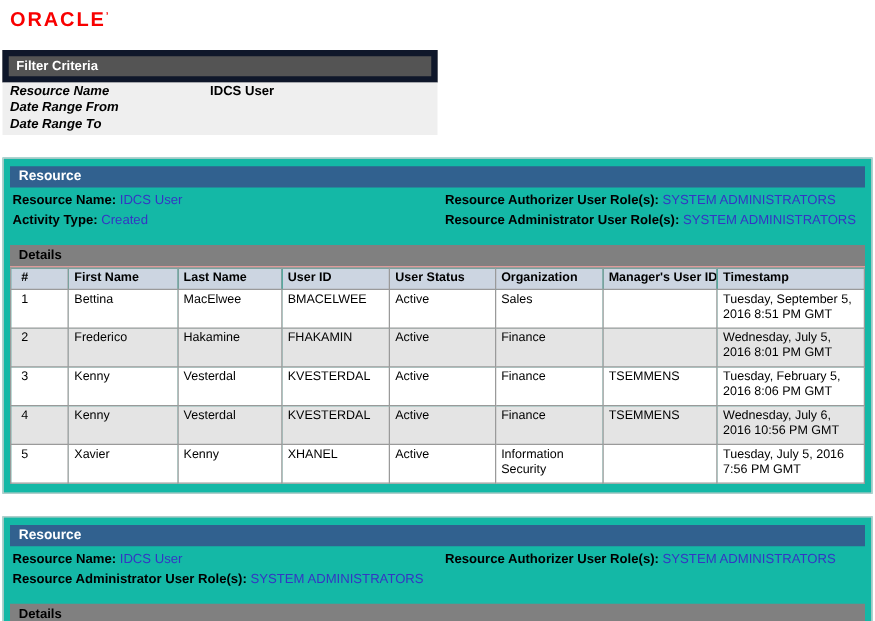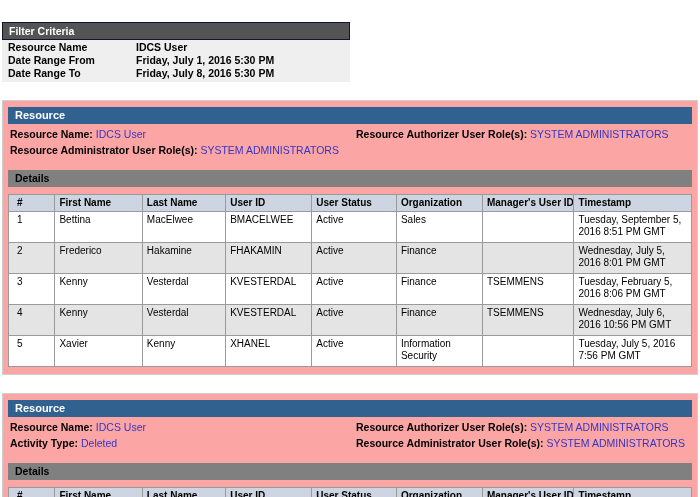--- a/index.html
+++ b/index.html
@@ -21,33 +21,33 @@
     font-family:"Liberation Sans","DejaVu Sans",sans-serif;color:#000;
   }
   .page{padding:0 2px;}
   .topbar{display:flex;justify-content:space-between;align-items:flex-start;padding:7px 8px 0 6px;}
   .page-title{font-size:13.5px;font-weight:bold;margin:0;}
   .logo{color:var(--oracle-red);font-size:16px;font-weight:bold;letter-spacing:1.5px;line-height:1;padding-top:2px;white-space:nowrap;}
   .logo .logo-mark{font-size:8px;vertical-align:top;letter-spacing:0;}
 
   
   .filter{width:348px;margin:15px 0 0 0;}
-  .filter-header{background:var(--filter-bar);color:#fff;font-size:10.5px;font-weight:bold;padding:2px 6px;border:1px solid #0f172a;}
+  .filter-header{background:var(--filter-bar);color:#fff;font-size:10.5px;font-weight:bold;padding:2px 6px;border:5px solid #0f172a;}
   .filter-rows{background:var(--filter-bg);padding:1px 0 2px 0;}
   .filter-row{display:flex;font-size:10.5px;font-weight:bold;line-height:13px;padding:0 6px;}
-  .filter-label{width:128px;flex:0 0 auto;}
+  .filter-label{width:160px;flex:0 0 auto;font-style:italic;}
   .filter-value{flex:1;}
 
   
-  .section{border:1px solid var(--section-border);background:#fca5a5;margin:18px 0 0 0;padding:6px 5px 7px 5px;}
+  .section{border:1px solid var(--section-border);background:#14b8a6;margin:18px 0 0 0;padding:6px 5px 7px 5px;}
   .resource-bar{background:var(--resource-bar);color:#fff;font-size:11px;font-weight:bold;padding:2px 7px;line-height:13px;}
   .info-grid{display:grid;grid-template-columns:346px 1fr;font-size:10.5px;line-height:16px;padding:2px 0 6px 2px;}
   .info-cell .lbl{font-weight:bold;margin-top:28px;}
   .info-cell .val{color:var(--link-blue);}
-  .details-bar{background:var(--details-bar);color:#000;font-size:10.5px;font-weight:bold;padding:2px 7px;line-height:13px;margin-top:6px;border-bottom:7px solid #fca5a5;}
+  .details-bar{background:var(--details-bar);color:#000;font-size:10.5px;font-weight:bold;padding:2px 7px;line-height:13px;margin-top:6px;border-bottom:1px solid #fca5a5;}
   table.details{width:100%;border-collapse:collapse;table-layout:fixed;font-size:10px;}
   table.details th{
     background:var(--header-row);font-weight:bold;text-align:left;
     padding:2px 4px;border:1px solid var(--table-border);line-height:12px;white-space:nowrap;overflow:hidden;
   }
   table.details td{
     padding:2px 4px 4px 4px;border:1px solid var(--table-border);vertical-align:top;line-height:12px;
     overflow-wrap:break-word;
   }
   table.details td:first-child,table.details th:first-child{padding-left:8px;}
@@ -63,50 +63,53 @@
   table.details th:nth-child(8){width:17.2%;}
   table.details td{min-height:24px;}
   table.details tbody td{height:24px;}
 </style>
 </head>
 <body>
 
 <div class="page">
 
   <div class="topbar">
+    <div class="logo"><span>ORACLE</span><span class="logo-mark">’</span></div>
   </div>
 
   <div class="filter">
     <div class="filter-header">Filter Criteria</div>
     <div class="filter-rows">
       <div class="filter-row">
         <span class="filter-label">Resource Name</span>
         <span class="filter-value">IDCS User</span>
       </div>
       <div class="filter-row">
         <span class="filter-label">Date Range From</span>
-        <span class="filter-value">Friday, July 1, 2016 5:30 PM</span>
       </div>
       <div class="filter-row">
         <span class="filter-label">Date Range To</span>
-        <span class="filter-value">Friday, July 8, 2016 5:30 PM</span>
       </div>
     </div>
   </div>
 
   <div class="section">
     <div class="resource-bar">Resource</div>
     <div class="info-grid">
       <div class="info-cell">
         <span class="lbl">Resource Name:</span>
         <span class="val">IDCS User</span>
       </div>
       <div class="info-cell">
         <span class="lbl">Resource Authorizer User Role(s):</span>
         <span class="val">SYSTEM ADMINISTRATORS</span>
+      </div>
+      <div class="info-cell">
+        <span class="lbl">Activity Type:</span>
+        <span class="val">Created</span>
       </div>
       <div class="info-cell">
         <span class="lbl">Resource Administrator User Role(s):</span>
         <span class="val">SYSTEM ADMINISTRATORS</span>
       </div>
     </div>
     <div class="details-bar">Details</div>
     <table class="details">
         <thead>
           <tr>
@@ -180,24 +183,20 @@
     <div class="info-grid">
       <div class="info-cell">
         <span class="lbl">Resource Name:</span>
         <span class="val">IDCS User</span>
       </div>
       <div class="info-cell">
         <span class="lbl">Resource Authorizer User Role(s):</span>
         <span class="val">SYSTEM ADMINISTRATORS</span>
       </div>
       <div class="info-cell">
-        <span class="lbl">Activity Type:</span>
-        <span class="val">Deleted</span>
-      </div>
-      <div class="info-cell">
         <span class="lbl">Resource Administrator User Role(s):</span>
         <span class="val">SYSTEM ADMINISTRATORS</span>
       </div>
     </div>
     <div class="details-bar">Details</div>
     <table class="details">
         <thead>
           <tr>
             <th>#</th>
             <th>First Name</th>

